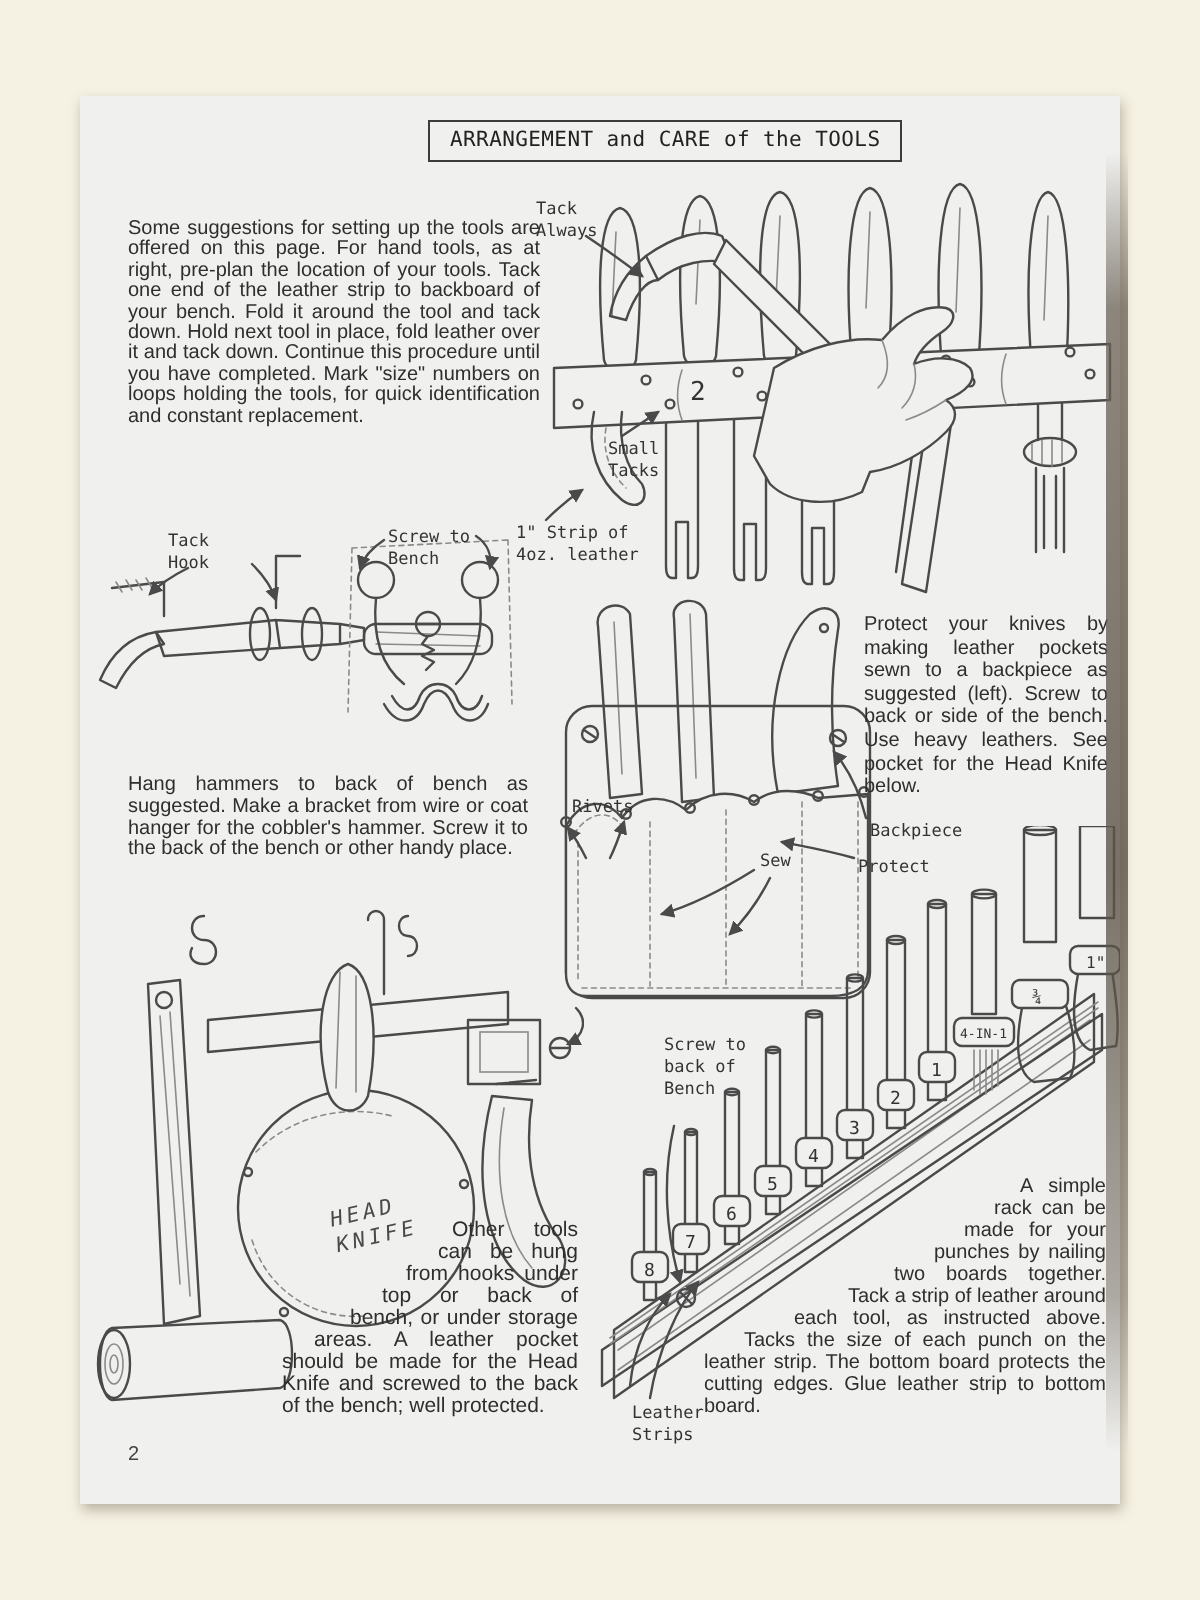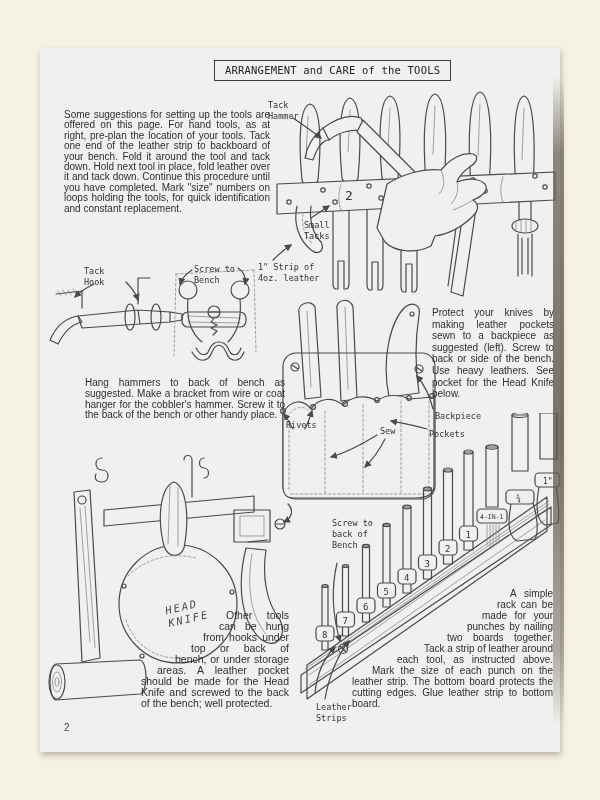--- a/index.html
+++ b/index.html
@@ -9,21 +9,21 @@
     background:#f0f0ee;box-shadow:1px 3px 6px rgba(110,100,80,.45);}
   .edge{position:absolute;right:-4px;top:28px;width:11px;height:650px;
     background:linear-gradient(to bottom,rgba(106,98,87,0),rgba(106,98,87,.75) 12%,
       rgba(90,82,70,.8) 55%,rgba(106,98,87,.5) 88%,rgba(106,98,87,0));
     border-radius:3px;}
   .titlebox{position:absolute;left:174px;top:12px;border:1.5px solid #3c3c3c;
     padding:3px 10px 4px;font-family:"DejaVu Sans Mono",monospace;font-size:10.5px;
     letter-spacing:.2px;color:#222;background:#f0f0ee;white-space:nowrap;}
   .para{position:absolute;color:#2e2e2e;text-align:justify;}
   #p-intro{left:24px;top:62px;width:206px;font-size:10px;line-height:10.4px;}
-  #p-hang{left:24px;top:330px;width:200px;font-size:10px;line-height:10.8px;margin-left:21px;}
+  #p-hang{left:24px;top:340px;width:200px;font-size:10px;line-height:10.8px;}
   #p-protect{left:392px;top:259px;width:122px;font-size:10px;line-height:11.6px;}
   #p-other{left:101px;top:562px;width:148px;font-size:10.5px;line-height:11px;}
   #p-punch{left:312px;top:540px;width:201px;font-size:10px;line-height:11px;}
   .wsp{float:left;clear:left;height:11px;}
   .mlabel{position:absolute;font-family:"DejaVu Sans Mono",monospace;
     font-size:8.5px;line-height:1.3;color:#333;}
   .illo{position:absolute;}
   .s{stroke:#4a4a4a;stroke-width:1.2;fill:none;stroke-linecap:round;stroke-linejoin:round;}
   .sl{stroke:#8a8a8a;stroke-width:.8;fill:none;stroke-linecap:round;}
   .pf{fill:#f0f0ee;}
@@ -305,32 +305,32 @@
 
   <div class="para" id="p-punch">
     <i class="wsp" style="width:158px"></i>
     <i class="wsp" style="width:145px"></i>
     <i class="wsp" style="width:130px"></i>
     <i class="wsp" style="width:115px"></i>
     <i class="wsp" style="width:95px"></i>
     <i class="wsp" style="width:72px"></i>
     <i class="wsp" style="width:45px"></i>
     <i class="wsp" style="width:20px"></i>
-    <span>A simple rack can be made for your punches by nailing two boards together. Tack a strip of leather around each tool, as instructed above. Mark the size of each punch on the leather strip. The bottom board protects the cutting edges. Glue leather strip to bottom board.</span>
+    <span>A simple rack can be made for your punches by nailing two boards together. Tack a strip of leather around each tool, as instructed above. Tacks the size of each punch on the leather strip. The bottom board protects the cutting edges. Glue leather strip to bottom board.</span>
   </div>
 
-  <div class="mlabel" style="left:228px;top:52px;width:50px">Tack Hammer</div>
+  <div class="mlabel" style="left:228px;top:52px;width:50px">Tack Always</div>
   <div class="mlabel" style="left:264px;top:172px;width:44px">Small Tacks</div>
   <div class="mlabel" style="left:218px;top:214px;width:66px">1" Strip of 4oz. leather</div>
   <div class="mlabel" style="left:44px;top:218px;width:44px">Tack Hook</div>
   <div class="mlabel" style="left:154px;top:216px;width:62px">Screw to Bench</div>
-  <div class="mlabel" style="left:246px;top:372px;width:44px">Rivets</div>
+  <div class="mlabel" style="left:246px;top:351px;width:44px">Rivets</div>
   <div class="mlabel" style="left:340px;top:378px;width:30px">Sew</div>
   <div class="mlabel" style="left:395px;top:363px;width:62px">Backpiece</div>
-  <div class="mlabel" style="left:389px;top:381px;width:52px">Pockets</div>
+  <div class="mlabel" style="left:389px;top:381px;width:52px">Protect</div>
   <div class="mlabel" style="left:292px;top:470px;width:58px">Screw to back of Bench</div>
   <div class="mlabel" style="left:276px;top:654px;width:56px">Leather Strips</div>
   <div id="headknife-text">HEAD KNIFE</div>
 
   <div class="pageno">2</div>
 
   <div class="edge"></div>
  </div>
 </div>
 

